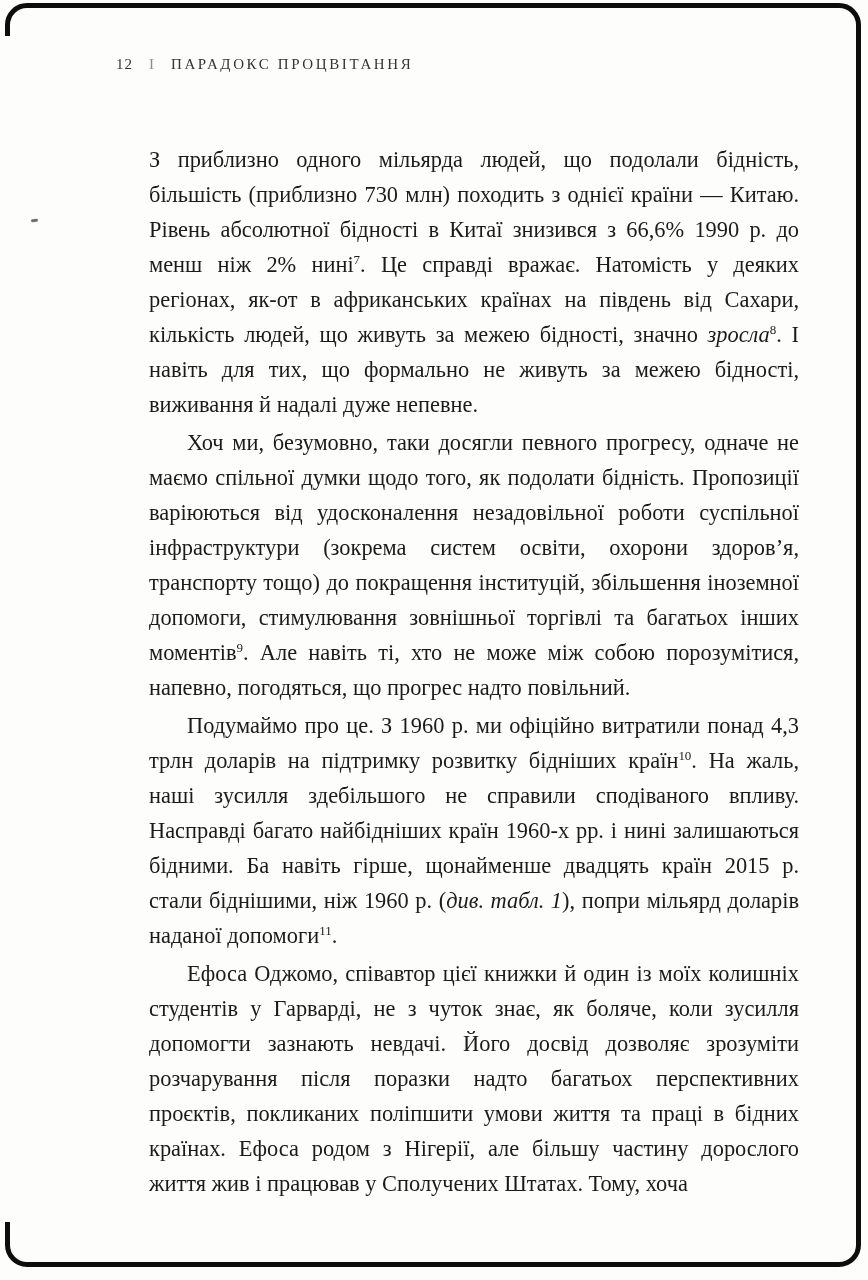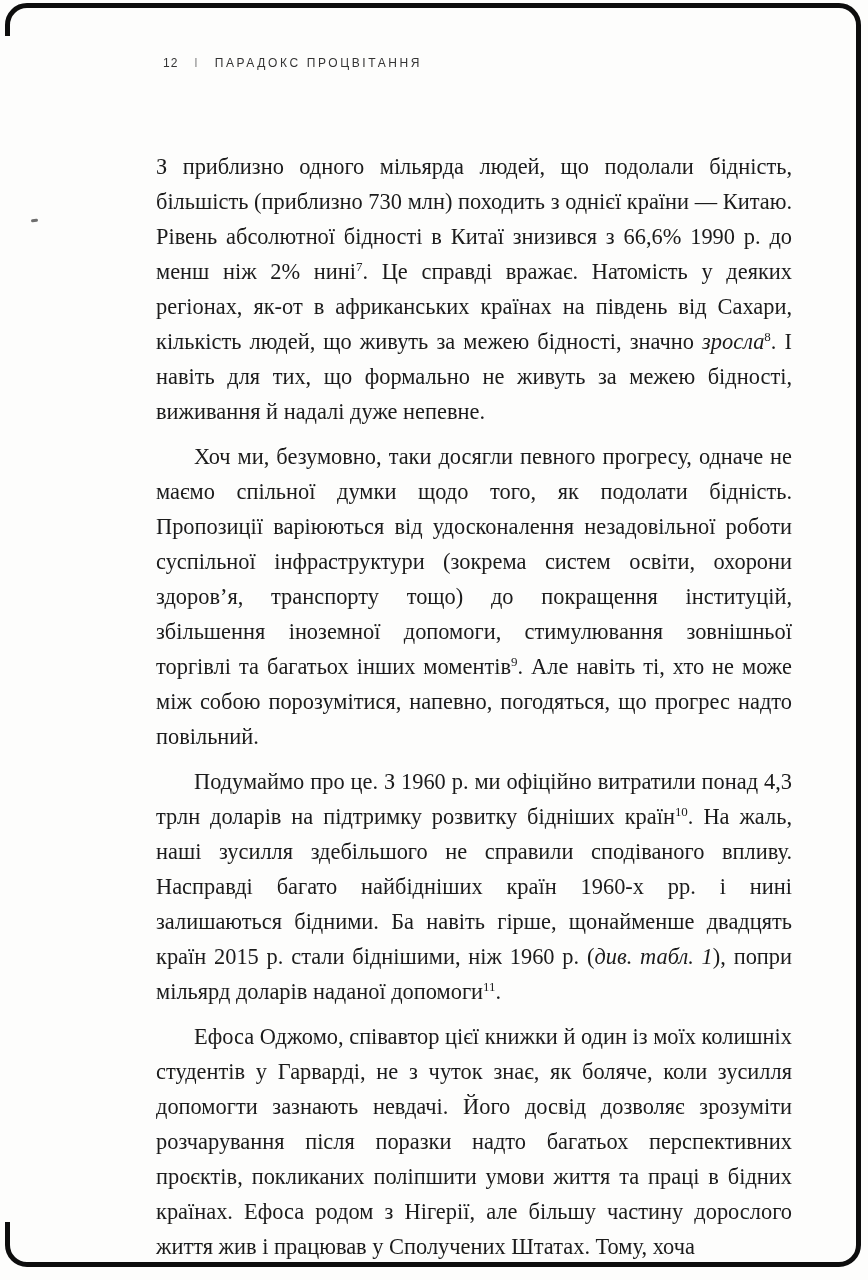--- a/index.html
+++ b/index.html
@@ -44,46 +44,45 @@
     width: 7px;
     height: 3px;
     background: #6e6e6e;
     border-radius: 2px;
     transform: rotate(-10deg);
   }
   .running-head {
     position: absolute;
     top: 56px;
     left: 116px;
-    font-family: Liberation Sans, sans-serif;
-    font-size: 12px;
+    font-family: Liberation Serif, serif;
+    font-size: 15px;
     color: #343434;
     letter-spacing: 1px;
     white-space: nowrap;
-    margin-left: 47px;
   }
   .running-head .sep {
     margin: 0 16px;
     color: #8a8a8a;
   }
   .running-head .rtitle {
     letter-spacing: 2.6px;
   }
   .text-block {
     position: absolute;
     top: 139px;
     left: 146px;
     width: 656px;
     font-size: 22.4px;
     line-height: 35px;
     text-align: justify;
     color: #1b1b1b;
   }
   .text-block p {
-    margin: 10px;
+    margin: 3px;
   }
   .text-block p.indent {
     text-indent: 38px;
     font-family: Liberation Serif, serif;
   }
   .text-block sup {
     font-size: 0.58em;
     line-height: 0;
     vertical-align: super;
   }

